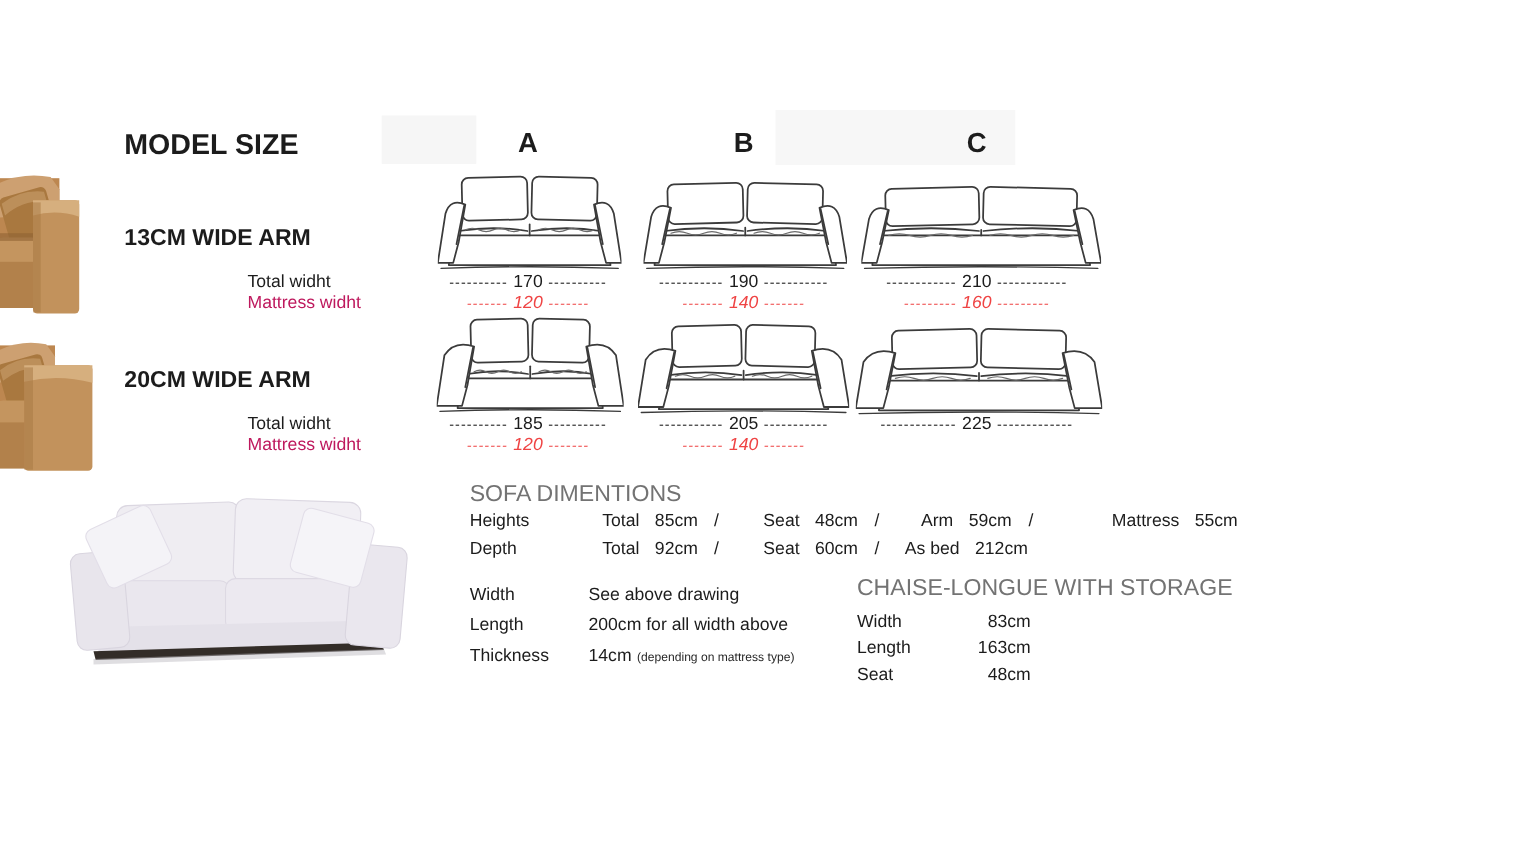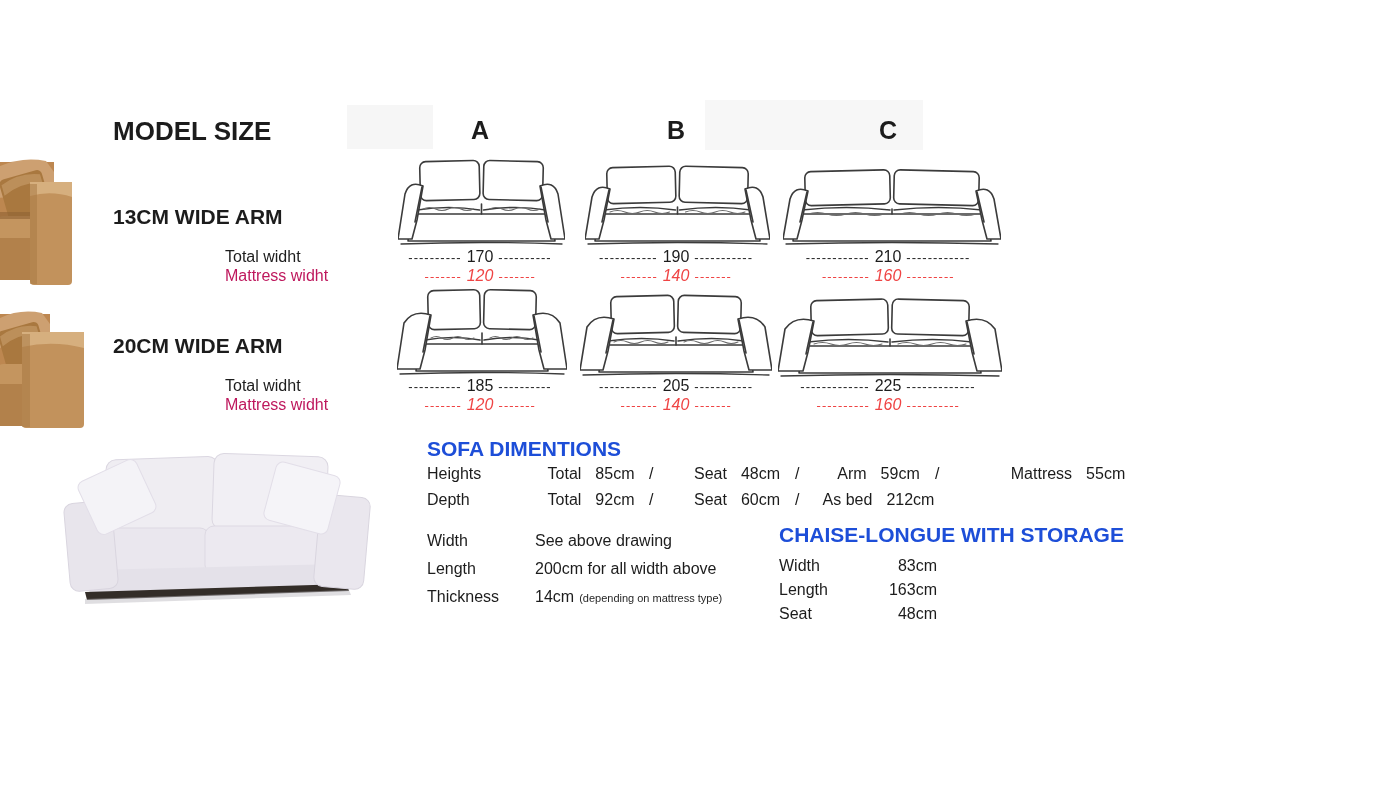--- a/index.html
+++ b/index.html
@@ -18,21 +18,21 @@
   .sub-label.mat{color:#be185d;}
   
   .measure{width:260px;text-align:center;white-space:nowrap;line-height:19px;}
   .measure .dash{font-size:13px;letter-spacing:1px;}
   .measure.total .num{font-size:16px;padding:0 5px;}
   .measure.mat{color:#ef4444;font-style:italic;}
   .measure.mat .num{font-size:16px;padding:0 5px;}
   
   .sketch,.photo{position:absolute;display:block;}
   
-  .sec-title{font-size:21px;font-weight:700;color:#1d4ed8;white-space:nowrap;}
+  .sec-title{font-size:21px;font-weight:400;color:#737373;white-space:nowrap;}
   #sofa-dim{left:427px;top:437px;}
   .dim-grid{
     display:grid;grid-template-columns:108px 112px 34px 112px 31px 109px 35px 200px;
     font-size:16px;line-height:26px;white-space:nowrap;align-items:baseline;
   }
   .dim-grid:first-of-type{margin-top:6px;}
   .pair{display:flex;gap:14px;justify-content:center;}
   .slash{padding-left:2px;}
   #mat-dim{left:427px;top:523px;}
   .kv-grid{display:grid;grid-template-columns:108px auto;font-size:16px;row-gap:10px;margin-top:9px;white-space:nowrap;}
@@ -224,21 +224,20 @@
       <path d="M 3,80 Q 112,77 221,80" fill="none" stroke="#3b3b3b" stroke-width="1.3" stroke-linecap="round" stroke-linejoin="round"></path>
     </svg>
 
   <div class="abs measure total" style="left:350px;top:376px;"><span class="dash">----------</span><span class="num">185</span><span class="dash">----------</span></div>
   <div class="abs measure mat" style="left:350px;top:395px;"><span class="dash">-------</span><span class="num">120</span><span class="dash">-------</span></div>
 
   <div class="abs measure total" style="left:546px;top:376px;"><span class="dash">-----------</span><span class="num">205</span><span class="dash">-----------</span></div>
   <div class="abs measure mat" style="left:546px;top:395px;"><span class="dash">-------</span><span class="num">140</span><span class="dash">-------</span></div>
 
   <div class="abs measure total" style="left:758px;top:376px;"><span class="dash">-------------</span><span class="num">225</span><span class="dash">-------------</span></div>
-  <div class="abs measure mat" style="left:758px;top:395px;"><span class="dash">----------</span><span class="num">160</span><span class="dash">----------</span></div>
 
   <div class="abs" id="sofa-dim">
     <div class="sec-title">SOFA DIMENTIONS</div>
     <div class="dim-grid">
       <span>Heights</span>
       <span class="pair">
           <span>Total</span>
           <span>85cm</span>
         </span>
       <span class="slash">/</span>

